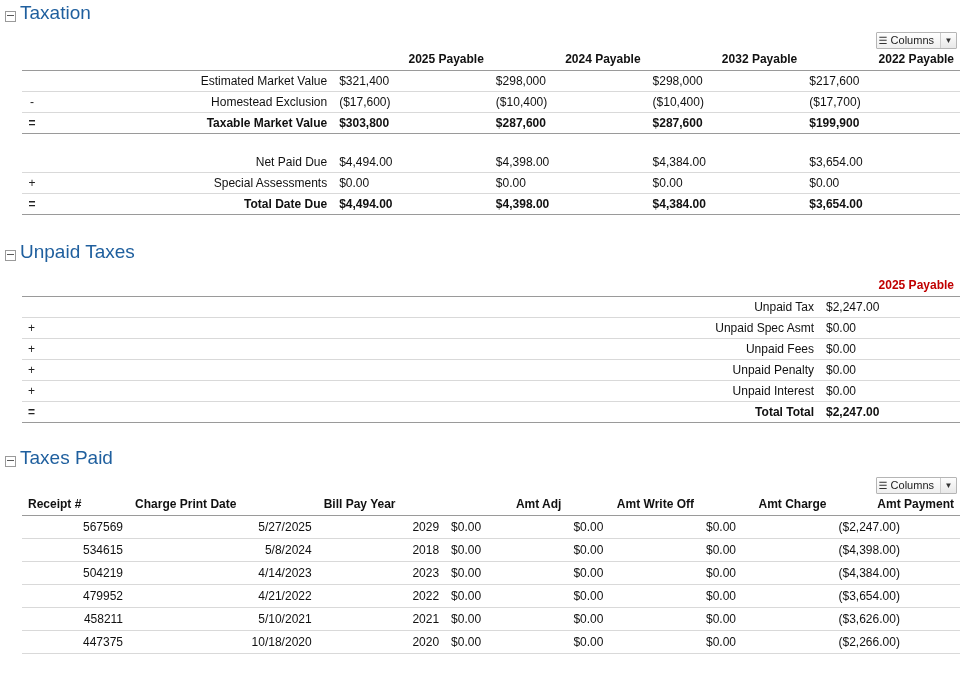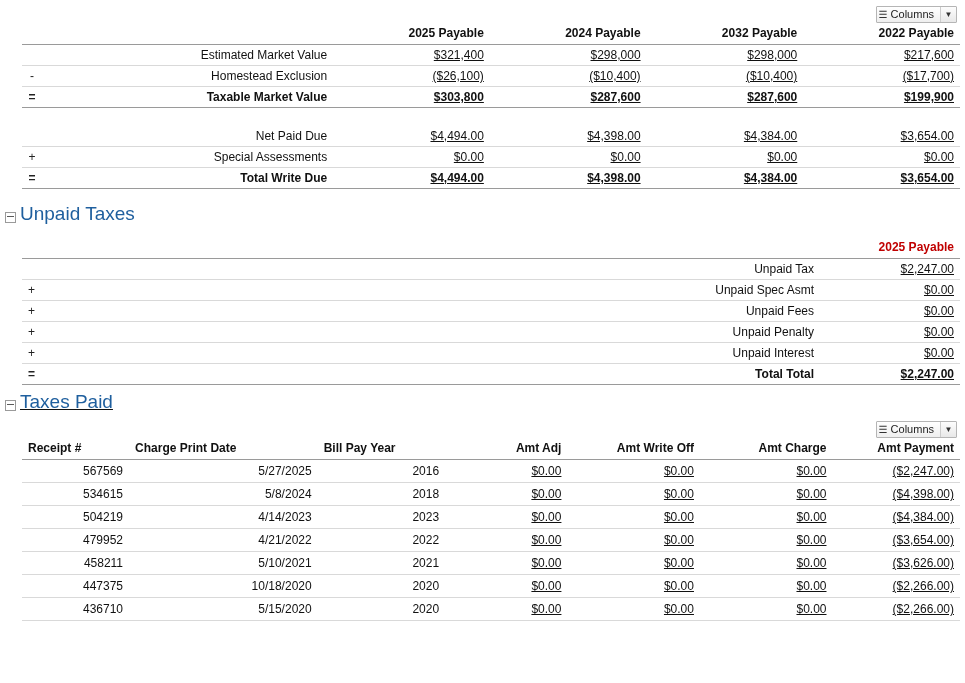--- a/index.html
+++ b/index.html
@@ -110,21 +110,21 @@
     overflow: hidden;
   }
   table.grid th {
     font-weight: 700;
     text-align: right;
     border-bottom: 1px solid #9a9a9a;
     padding-bottom: 4px;
   }
   .op-col { width: 18px; text-align: center; color: #222; }
   .lbl-col { text-align: right; }
-  .num { text-align: right; font-variant-numeric: tabular-nums; text-decoration: underline; }
+  .num { font-variant-numeric: tabular-nums; }
   .rowline td { border-bottom: 1px solid #d9d9d9; }
   .thickline td { border-bottom: 1px solid #9a9a9a; }
   .bold td, td.bold { font-weight: 700; }
   .spacer-row td { height: 12px; border-bottom: none; padding: 0; }
 
   .taxation-wrap { padding: 0 5px 0 22px; }
   .unpaid-wrap { padding: 0 5px 0 22px; }
   .paid-wrap { padding: 0 5px 0 22px; }
 
   .red-head { color: #c00000; font-weight: 700; }
@@ -136,20 +136,24 @@
   .paid-wrap table.grid td { padding-top: 4px; padding-bottom: 4px; }
 
   .mt6 { margin-top: 6px; }
   .mt10 { margin-top: 10px; }
 </style>
 </head>
 <body>
 
 <div class="page">
 
+  <div class="section-header">
+    <span class="collapse-box"></span>
+    <span class="section-title">Taxation</span>
+  </div>
 
   <div class="taxation-wrap">
     <div class="columns-bar mt6">
       <span class="columns-btn">
         <span class="cols-icon">☰</span>
         <span class="cols-label">Columns</span>
         <span class="cols-caret">▼</span>
       </span>
     </div>
 
@@ -177,21 +181,21 @@
           <td class="op-col"></td>
           <td class="lbl-col">Estimated Market Value</td>
           <td class="num">$321,400</td>
           <td class="num">$298,000</td>
           <td class="num">$298,000</td>
           <td class="num">$217,600</td>
         </tr>
         <tr class="rowline">
           <td class="op-col">-</td>
           <td class="lbl-col">Homestead Exclusion</td>
-          <td class="num">($26,100)</td>
+          <td class="num">($17,600)</td>
           <td class="num">($10,400)</td>
           <td class="num">($10,400)</td>
           <td class="num">($17,700)</td>
         </tr>
         <tr class="thickline bold">
           <td class="op-col">=</td>
           <td class="lbl-col">Taxable Market Value</td>
           <td class="num">$303,800</td>
           <td class="num">$287,600</td>
           <td class="num">$287,600</td>
@@ -211,31 +215,31 @@
         <tr class="rowline">
           <td class="op-col">+</td>
           <td class="lbl-col">Special Assessments</td>
           <td class="num">$0.00</td>
           <td class="num">$0.00</td>
           <td class="num">$0.00</td>
           <td class="num">$0.00</td>
         </tr>
         <tr class="thickline bold">
           <td class="op-col">=</td>
-          <td class="lbl-col">Total Write Due</td>
+          <td class="lbl-col">Total Date Due</td>
           <td class="num">$4,494.00</td>
           <td class="num">$4,398.00</td>
           <td class="num">$4,384.00</td>
           <td class="num">$3,654.00</td>
         </tr>
       </tbody>
     </table>
   </div>
 
-  <div class="section-header" style="margin-top:12px;">
+  <div class="section-header" style="margin-top:24px;">
     <span class="collapse-box"></span>
     <span class="section-title">Unpaid Taxes</span>
   </div>
 
   <div class="unpaid-wrap mt10">
     <table class="grid">
       <colgroup>
         <col style="width:18px">
         <col style="width:auto">
         <col style="width:140px">
@@ -275,21 +279,21 @@
         </tr>
         <tr class="thickline bold">
           <td class="op-col">=</td>
           <td class="lbl-col">Total Total</td>
           <td class="num">$2,247.00</td>
         </tr>
       </tbody>
     </table>
   </div>
 
-  <div class="section-header" style="margin-top:4px;text-decoration:underline;">
+  <div class="section-header" style="margin-top:22px;">
     <span class="collapse-box"></span>
     <span class="section-title">Taxes Paid</span>
   </div>
 
   <div class="paid-wrap">
     <div class="columns-bar mt6">
       <span class="columns-btn">
         <span class="cols-icon">☰</span>
         <span class="cols-label">Columns</span>
         <span class="cols-caret">▼</span>
@@ -314,21 +318,21 @@
           <th>Amt Adj</th>
           <th>Amt Write Off</th>
           <th>Amt Charge</th>
           <th>Amt Payment</th>
         </tr>
       </thead>
       <tbody>
         <tr class="rowline">
           <td class="lbl-col">567569</td>
           <td class="lbl-col">5/27/2025</td>
-          <td class="lbl-col">2016</td>
+          <td class="lbl-col">2029</td>
           <td class="num">$0.00</td>
           <td class="num">$0.00</td>
           <td class="num">$0.00</td>
           <td class="num">($2,247.00)</td>
         </tr>
         <tr class="rowline">
           <td class="lbl-col">534615</td>
           <td class="lbl-col">5/8/2024</td>
           <td class="lbl-col">2018</td>
           <td class="num">$0.00</td>
@@ -365,26 +369,17 @@
         </tr>
         <tr class="rowline">
           <td class="lbl-col">447375</td>
           <td class="lbl-col">10/18/2020</td>
           <td class="lbl-col">2020</td>
           <td class="num">$0.00</td>
           <td class="num">$0.00</td>
           <td class="num">$0.00</td>
           <td class="num">($2,266.00)</td>
         </tr>
-        <tr class="rowline">
-          <td class="lbl-col">436710</td>
-          <td class="lbl-col">5/15/2020</td>
-          <td class="lbl-col">2020</td>
-          <td class="num">$0.00</td>
-          <td class="num">$0.00</td>
-          <td class="num">$0.00</td>
-          <td class="num">($2,266.00)</td>
-        </tr>
       </tbody>
     </table>
   </div>
 
 </div>
 
 </body></html>

